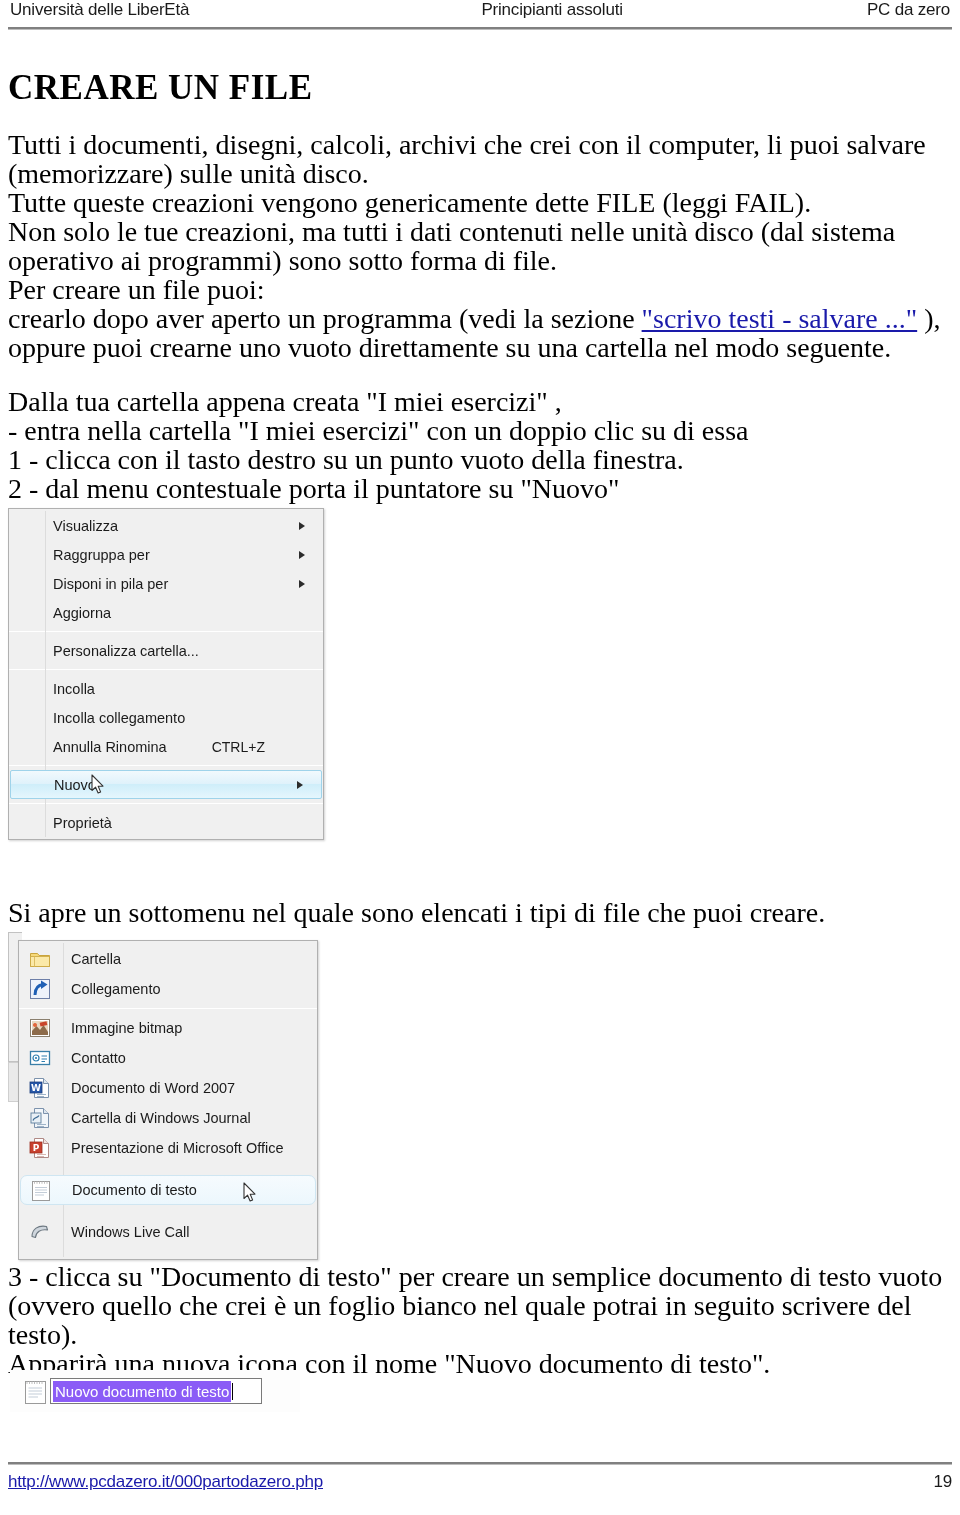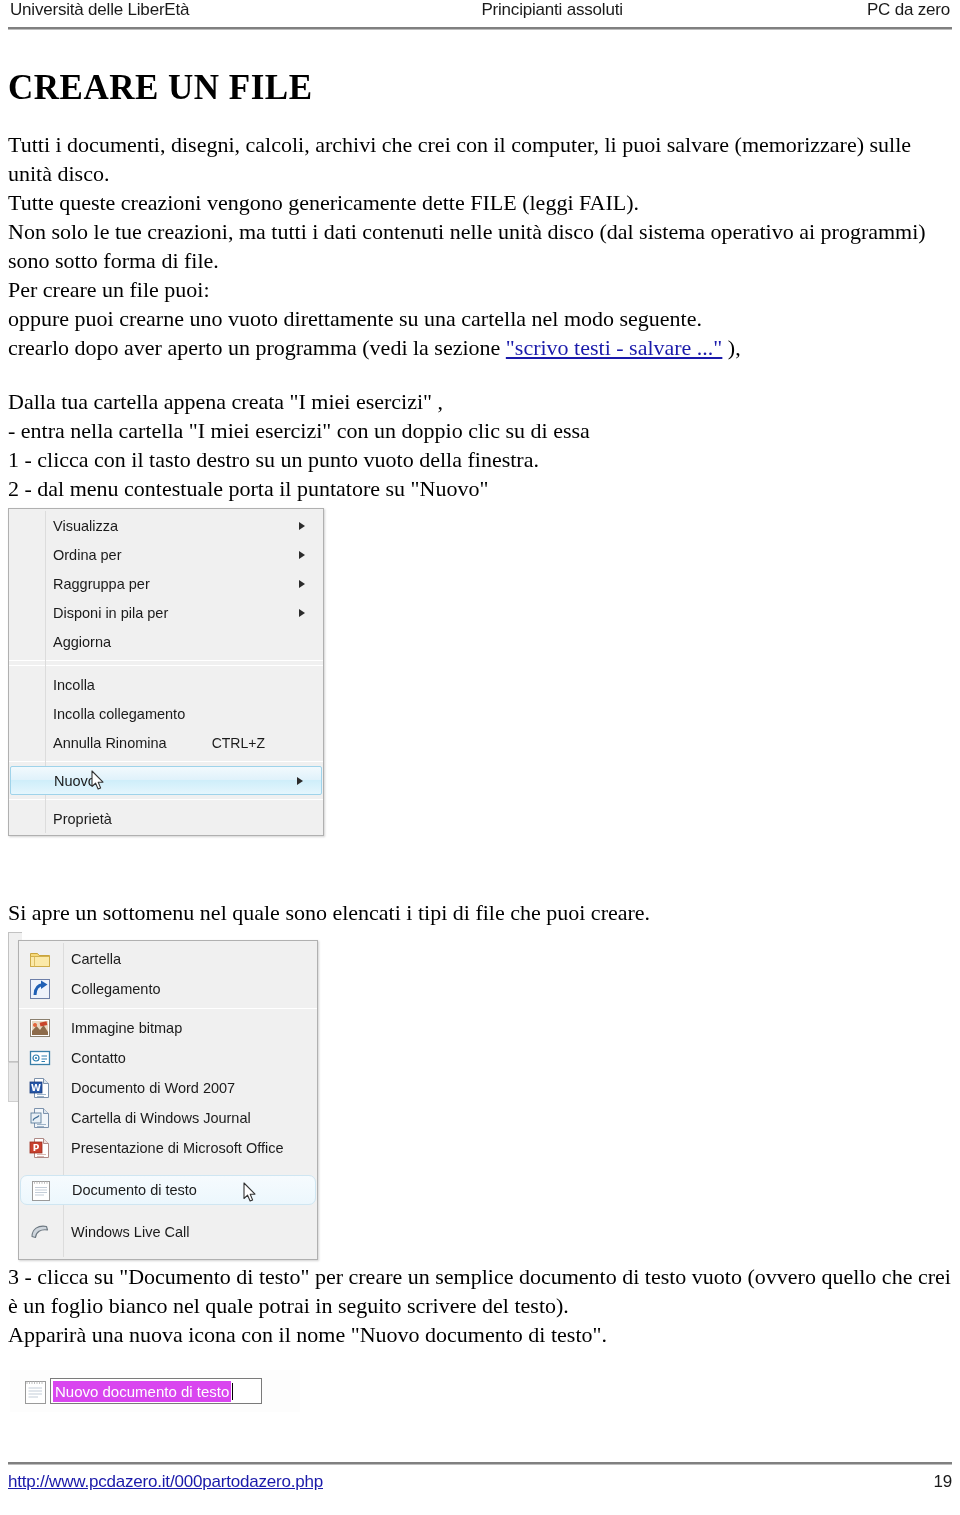--- a/index.html
+++ b/index.html
@@ -51,21 +51,21 @@
   h1.doc-title {
     font-family: "Liberation Serif", serif;
     font-weight: bold;
     font-size: 35px;
     line-height: 40px;
     margin: 0 0 22px 0;
     letter-spacing: 0.5px;
   }
 
   p.para {
-    font-size: 22px;
+    font-size: 28px;
     line-height: 29px;
     margin: 0;
     text-align: left;
   }
   p.para.gap { margin-top: 25px; }
 
   a.inline-link {
     color: #1a1aaa;
     text-decoration: underline;
   }
@@ -229,21 +229,21 @@
     position: absolute;
     left: 40px; top: 8px;
     width: 212px; height: 26px;
     background: #ffffff;
     border: 1px solid #7a7a7a;
     display: flex;
     align-items: center;
     padding: 0 2px;
   }
   .rename-sel {
-    background: #d946ef;
+    background: #8b5cf6;
     color: #ffffff;
     font-family: "Liberation Sans", sans-serif;
     font-size: 15px;
     padding: 2px 2px;
     white-space: nowrap;
   }
   .rename-caret {
     width: 1px; height: 17px;
     background: #000000;
     margin-left: 1px;
@@ -283,52 +283,51 @@
 <div class="header-rule"></div>
 
 <div class="content">
 
   <h1 class="doc-title">CREARE UN FILE</h1>
 
   <p class="para">Tutti i documenti, disegni, calcoli, archivi che crei con il computer, li puoi salvare (memorizzare) sulle unità disco.</p>
   <p class="para">Tutte queste creazioni vengono genericamente dette FILE (leggi FAIL).</p>
   <p class="para">Non solo le tue creazioni, ma tutti i dati contenuti nelle unità disco (dal sistema operativo ai programmi) sono sotto forma di file.</p>
   <p class="para">Per creare un file puoi:</p>
+  <p class="para"><span>crearlo dopo aver aperto un programma (vedi la sezione </span><a class="inline-link" href="#">"scrivo testi - salvare ..."</a><span> ),</span></p>
   <p class="para">oppure puoi crearne uno vuoto direttamente su una cartella nel modo seguente.</p>
-  <p class="para"><span>crearlo dopo aver aperto un programma (vedi la sezione </span><a class="inline-link" href="#">"scrivo testi - salvare ..."</a><span> ),</span></p>
 
   <p class="para gap">Dalla tua cartella appena creata "I miei esercizi" ,</p>
   <p class="para">- entra nella cartella "I miei esercizi" con un doppio clic su di essa</p>
   <p class="para">1 - clicca con il tasto destro su un punto vuoto della finestra.</p>
   <p class="para">2 - dal menu contestuale porta il puntatore su "Nuovo"</p>
 </div>
 
 <div class="ctx-menu-wrap">
   <div class="ctx-menu" id="ctx-menu">
     <div class="ctx-gutter-line"></div>
   <div class="ctx-item">
         <span class="ctx-label">Visualizza</span>
         <span class="ctx-arrow"></span>
       </div>
       <div class="ctx-item">
-        <span class="ctx-label">Ordina per</span>
-        <span class="ctx-arrow"></span>
-      </div>
-      <div class="ctx-item">
         <span class="ctx-label">Raggruppa per</span>
         <span class="ctx-arrow"></span>
       </div>
       <div class="ctx-item">
         <span class="ctx-label">Disponi in pila per</span>
         <span class="ctx-arrow"></span>
       </div>
       <div class="ctx-item">
         <span class="ctx-label">Aggiorna</span>
       </div>
       <div class="ctx-sep"></div>
+      <div class="ctx-item">
+        <span class="ctx-label">Personalizza cartella...</span>
+      </div>
       <div class="ctx-sep"></div>
       <div class="ctx-item">
         <span class="ctx-label">Incolla</span>
       </div>
       <div class="ctx-item">
         <span class="ctx-label">Incolla collegamento</span>
       </div>
       <div class="ctx-item">
         <span class="ctx-label">Annulla Rinomina</span>
         <span class="ctx-accel">CTRL+Z</span>

